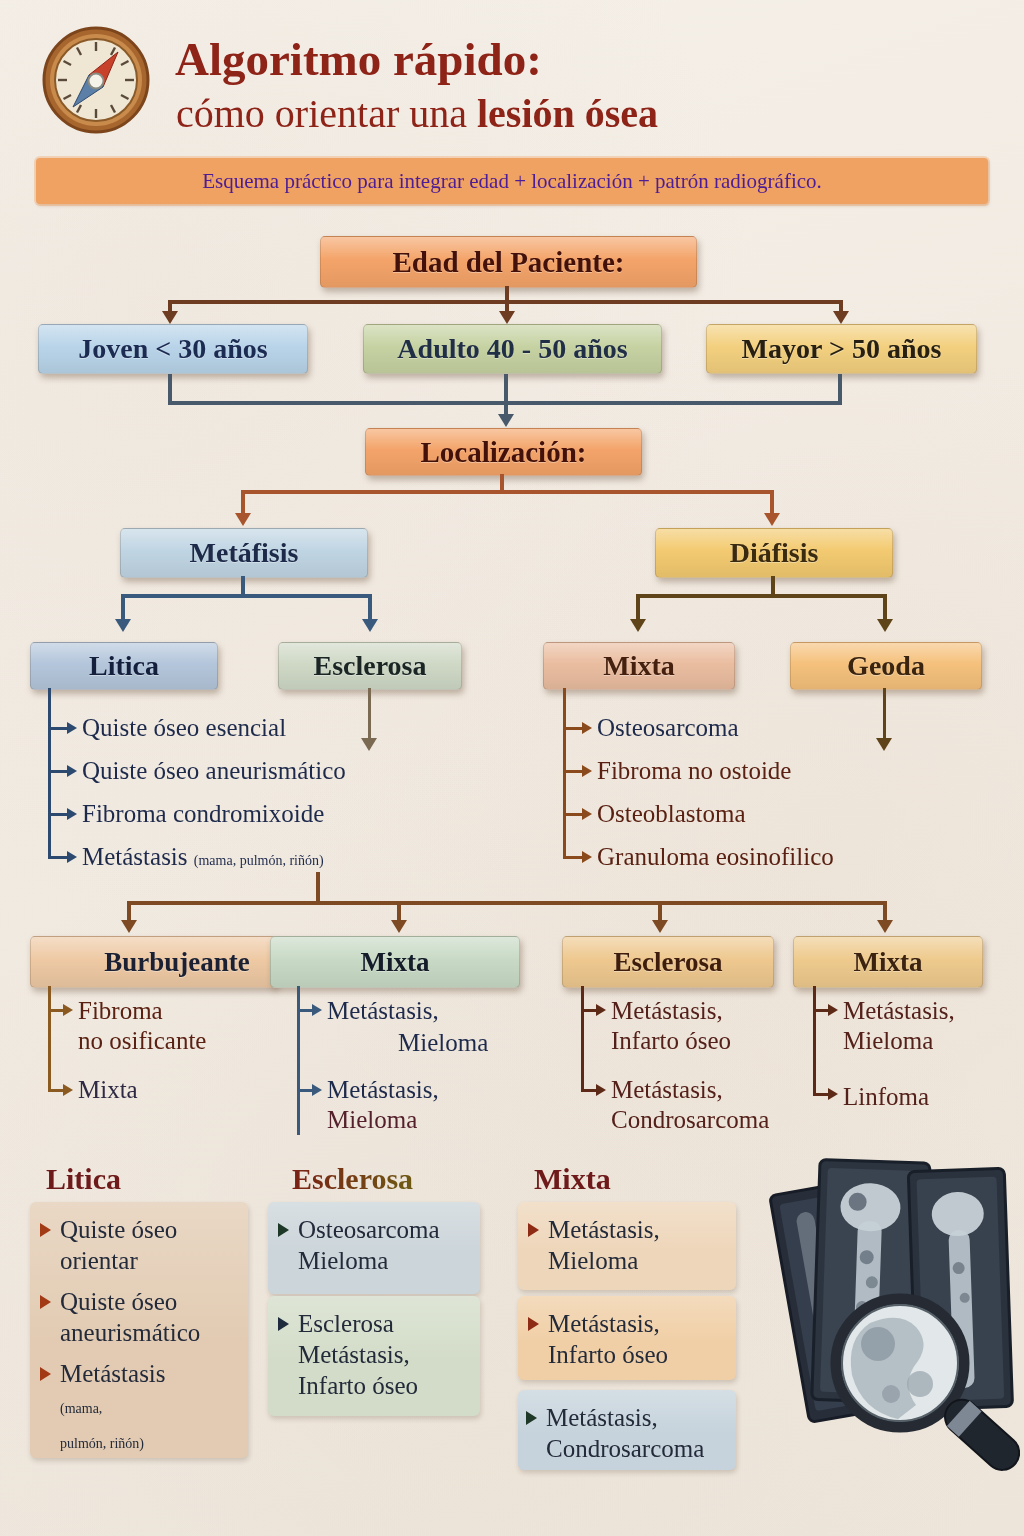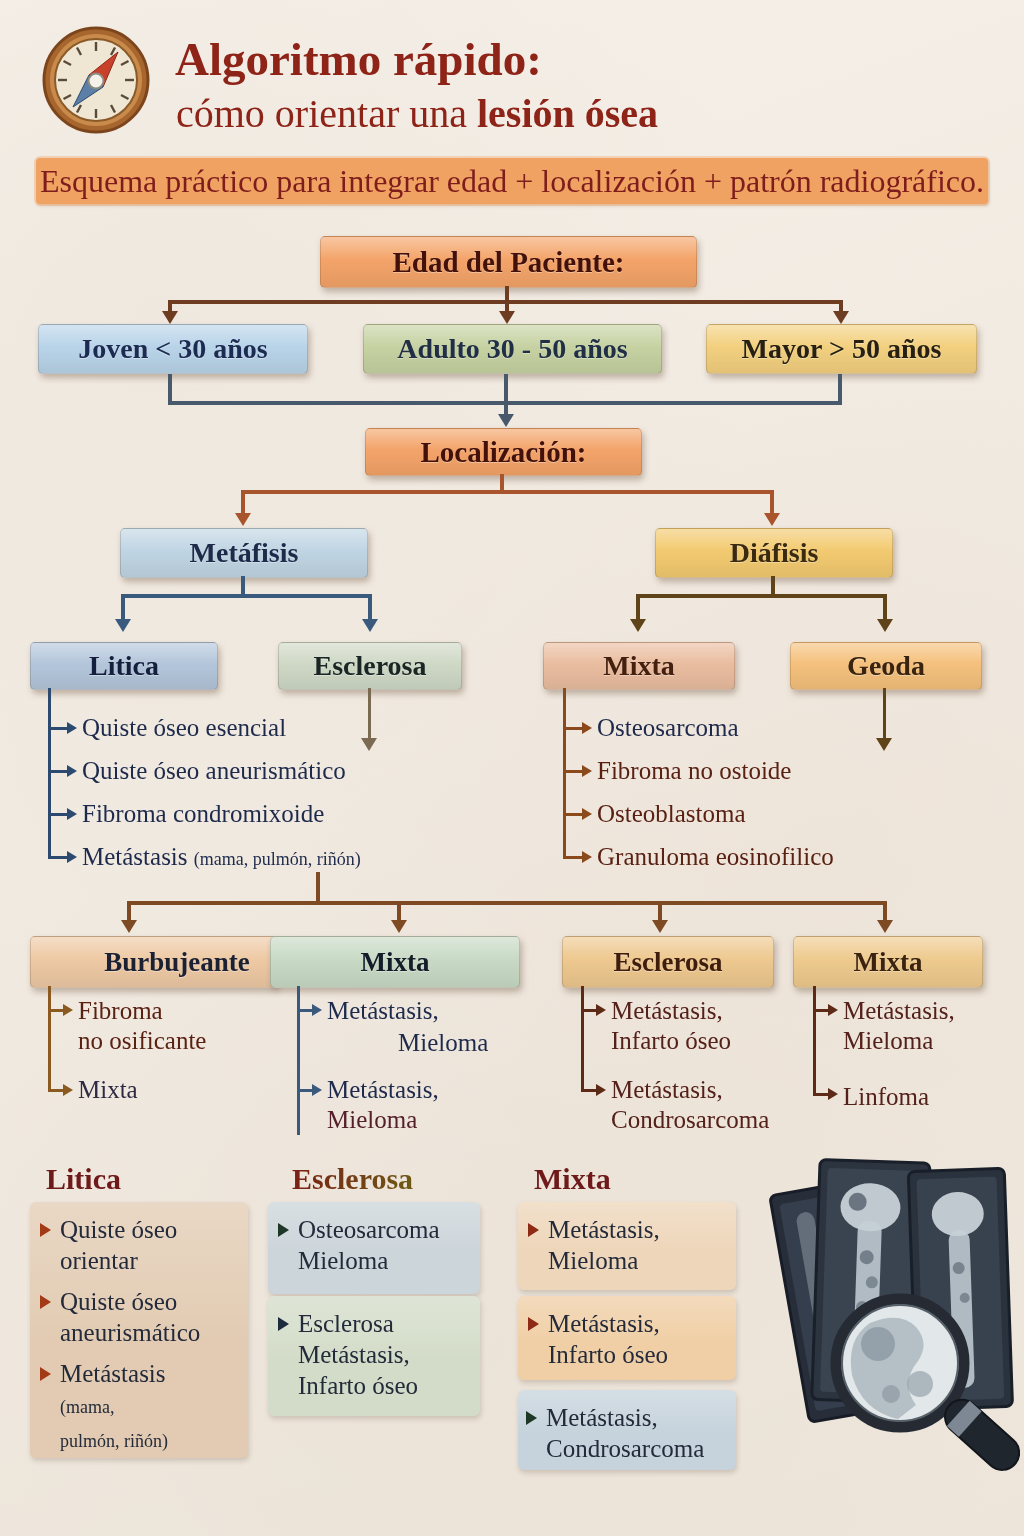--- a/index.html
+++ b/index.html
@@ -21,21 +21,21 @@
   .ln{position:absolute;}
   .ad{position:absolute;width:0;height:0;border-left:8px solid transparent;border-right:8px solid transparent;border-top:13px solid #000;}
   .ar{position:absolute;width:0;height:0;border-top:6px solid transparent;border-bottom:6px solid transparent;border-left:10px solid #000;}
   .li{position:absolute;font-size:25px;white-space:nowrap;}
   .panel{position:absolute;border-radius:6px;box-shadow:1px 3px 5px rgba(80,60,40,.20);
     background-image:linear-gradient(180deg,rgba(255,255,255,.25),rgba(255,255,255,0) 55%);}
   .pitem{display:flex;gap:9px;align-items:flex-start;}
   .tri{width:0;height:0;border-left:11px solid #a23a16;border-top:7px solid transparent;border-bottom:7px solid transparent;margin-top:9px;flex:none;}
   .ptxt{font-size:25px;line-height:31px;color:#232a3a;}
   .bhead{position:absolute;font-size:30px;font-weight:bold;white-space:nowrap;}
-  .sm{font-size:18px;}
+  .sm{font-size:14px;}
 </style>
 </head>
 <body>
 
 <div id="stage">
 
   <svg class="abs" style="left:40px;top:24px" width="112" height="112" viewBox="0 0 112 112">
     <circle cx="56" cy="56" r="52" fill="#a8662f" stroke="#7c451c" stroke-width="3"></circle>
     <circle cx="56" cy="56" r="46" fill="#c98b4b"></circle>
     <circle cx="56" cy="56" r="41" fill="#efe6d3" stroke="#8a5a28" stroke-width="2"></circle>
@@ -59,36 +59,36 @@
   </svg>
 
   <div class="abs" style="left:176px;top:90px;font-size:40px;color:#8e2318;">
     <span>cómo orientar una </span><span style="font-weight:bold">lesión ósea</span>
   </div>
   <div class="abs" style="left:175px;top:32px;font-size:47px;font-weight:bold;color:#8e2318;">Algoritmo rápido:</div>
 
   <div class="abs" style="left:36px;top:158px;width:952px;height:46px;background:#f0a263;border-radius:4px;
               box-shadow:0 0 0 2px rgba(240,162,99,.35), 1px 2px 3px rgba(150,90,40,.25);
               display:flex;align-items:center;justify-content:center;">
-    <span style="font-size:32px;color:#7f1d1d;">Esquema práctico para integrar edad + localización + patrón radiográfico.</span>
+    <span style="font-size:21px;color:#4c1d95;">Esquema práctico para integrar edad + localización + patrón radiográfico.</span>
   </div>
 
   <div class="node" style="left:320px;top:236px;width:375px;height:50px;background-color:#f4a469;color:#431109;font-size:29px;">Edad del Paciente:</div>
 
   <div class="ln" style="left:505px;top:286px;width:4px;height:16px;background:#6e3c20"></div>
   <div class="ln" style="left:168px;top:300px;width:675px;height:4px;background:#6e3c20"></div>
   <div class="ln" style="left:168px;top:300px;width:4px;height:12px;background:#6e3c20"></div>
   <div class="ln" style="left:505px;top:300px;width:4px;height:12px;background:#6e3c20"></div>
   <div class="ln" style="left:839px;top:300px;width:4px;height:12px;background:#6e3c20"></div>
   <div class="ad" style="left:162px;top:311px;border-top-color:#6e3c20"></div>
   <div class="ad" style="left:499px;top:311px;border-top-color:#6e3c20"></div>
   <div class="ad" style="left:833px;top:311px;border-top-color:#6e3c20"></div>
 
   <div class="node" style="left:38px;top:324px;width:268px;height:48px;background-color:#b9d4e9;color:#1c2b52;font-size:28px;">Joven &lt; 30 años</div>
-  <div class="node" style="left:363px;top:324px;width:297px;height:48px;background-color:#c6d2a2;color:#202e46;font-size:28px;">Adulto 30 - 50 años</div>
+  <div class="node" style="left:363px;top:324px;width:297px;height:48px;background-color:#c6d2a2;color:#202e46;font-size:28px;">Adulto 40 - 50 años</div>
   <div class="node" style="left:706px;top:324px;width:269px;height:48px;background-color:#f3d07f;color:#272012;font-size:28px;">Mayor &gt; 50 años</div>
 
   <div class="ln" style="left:168px;top:374px;width:4px;height:31px;background:#48596b"></div>
   <div class="ln" style="left:838px;top:374px;width:4px;height:31px;background:#48596b"></div>
   <div class="ln" style="left:168px;top:401px;width:674px;height:4px;background:#48596b"></div>
   <div class="ln" style="left:504px;top:374px;width:4px;height:42px;background:#48596b"></div>
   <div class="ad" style="left:498px;top:414px;border-top-color:#48596b"></div>
 
   <div class="node" style="left:365px;top:428px;width:275px;height:46px;background-color:#f4a469;color:#431109;font-size:29px;">Localización:</div>
 

